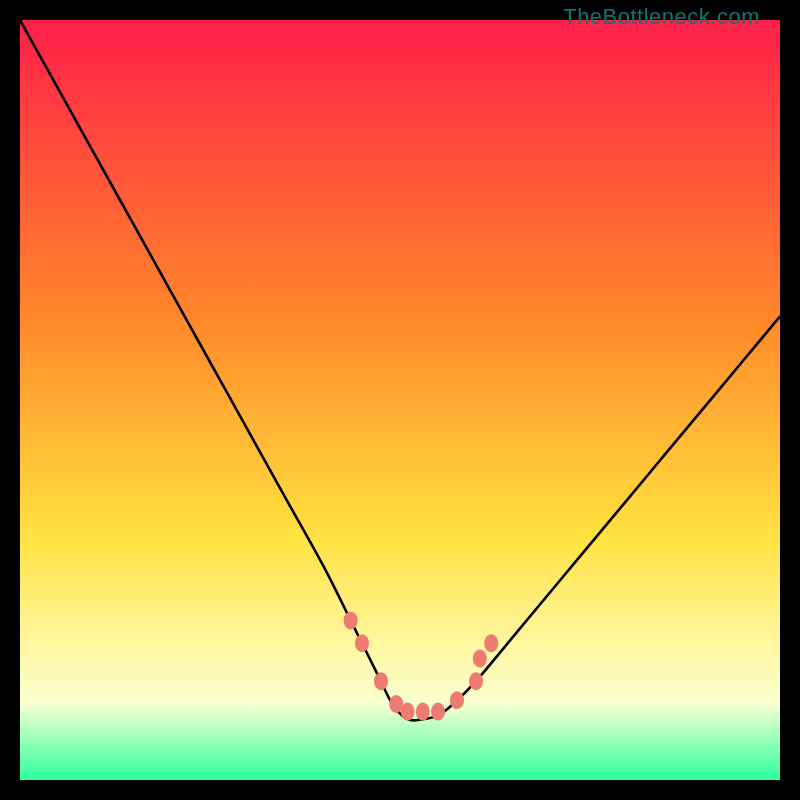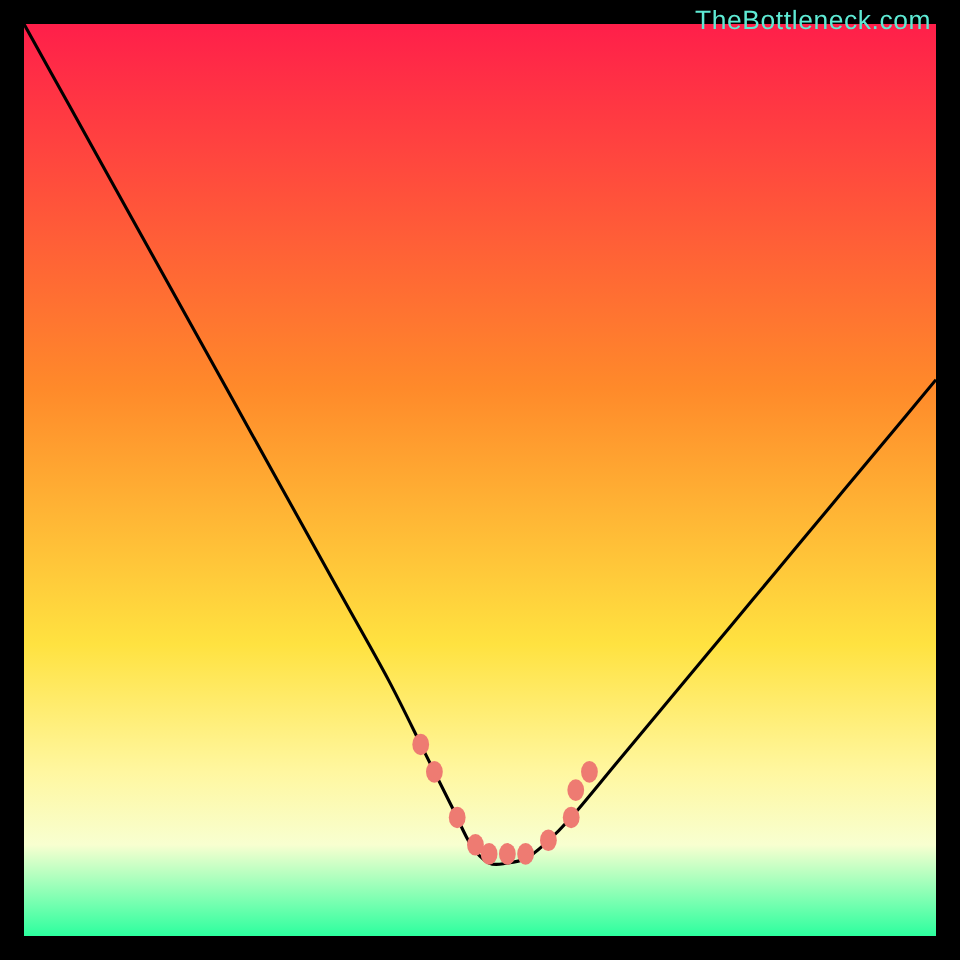--- a/index.html
+++ b/index.html
@@ -22,22 +22,22 @@
   .plot {
     position: absolute;
     left: 0;
     top: 0;
     width: 760px;
     height: 760px;
   }
   .watermark {
     position: absolute;
     top: 4px;
-    right: 24px;
-    color: #5eead4;
+    right: 40px;
+    color: #0f766e;
     font-size: 22px;
     font-weight: 500;
     letter-spacing: 0.5px;
     z-index: 10;
   }
   svg { display: block; }
 </style>
 </head>
 <body>
 

